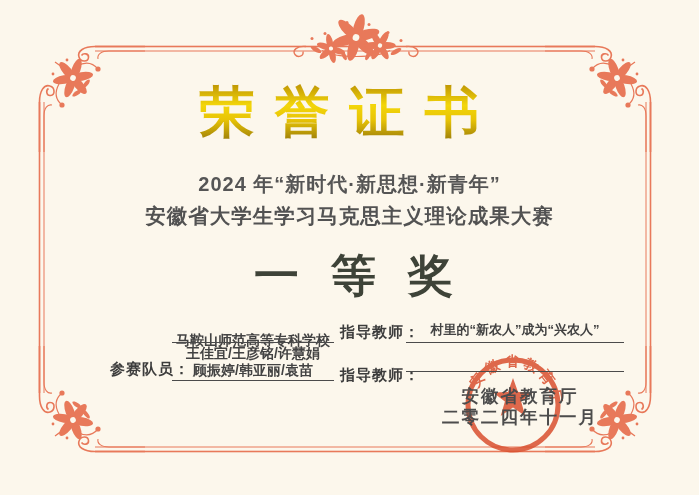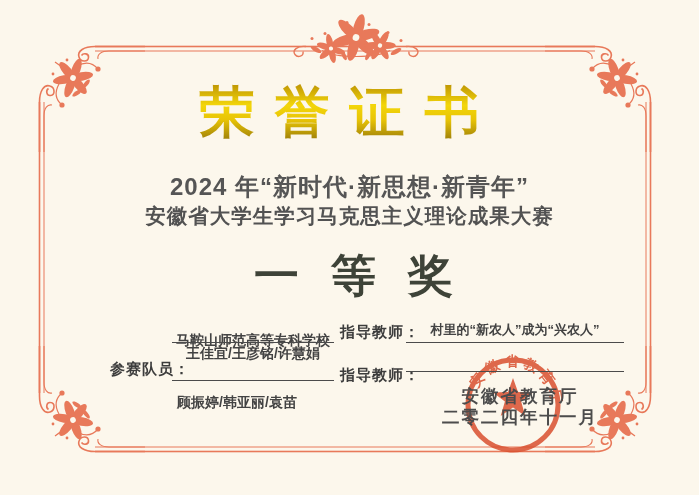--- a/index.html
+++ b/index.html
@@ -18,21 +18,21 @@
   .title{
     top:82px;
     font-size:55px;line-height:1.1;font-weight:900;
     letter-spacing:20px;
     color:#d8b803;
     background:linear-gradient(180deg,#b98f04 0%,#f3d60a 38%,#e8c406 62%,#93750a 100%);
     -webkit-background-clip:text;background-clip:text;
     -webkit-text-fill-color:transparent;
     text-shadow:none;
   }
-  .comp1{top:171px;font-size:24px;font-weight:700;color:#555;letter-spacing:1px;}
+  .comp1{top:171px;font-size:20px;font-weight:700;color:#555;letter-spacing:1px;}
   .comp2{top:202px;font-size:20.5px;font-weight:700;color:#525252;letter-spacing:1px;text-align:center;}
   .award{
     top:246px;font-size:45px;font-weight:900;color:#3e4338;
     letter-spacing:32px;padding-left:40px;
   }
   .lbl{font-size:15px;font-weight:700;color:#3c3c3c;letter-spacing:1px;}
   .val{font-size:14px;font-weight:700;color:#434343;text-align:center;}
   .uline{border-top:1.5px solid #4b4b4b;height:0;}
   .issuer-block{left:425px;top:386px;width:190px;text-align:center;color:#4c4c4c;font-weight:700;}
   .issuer-line{font-size:17.5px;line-height:21px;letter-spacing:2px;}
@@ -130,21 +130,21 @@
   <div class="abs ctr txt comp1">2024 年“新时代·新思想·新青年”</div>
   <div class="abs ctr txt comp2">安徽省大学生学习马克思主义理论成果大赛</div>
 
   <div class="abs ctr txt award">一等奖</div>
 
   <div class="abs txt val" style="left:172px;top:332px;width:162px;font-family:Liberation Serif, serif;">马鞍山师范高等专科学校</div>
   <div class="abs txt uline" style="left:172px;top:342px;width:162px;"></div>
 
   <div class="abs txt lbl" style="left:110px;top:360px;text-align:center;">参赛队员：</div>
   <div class="abs txt val" style="left:172px;top:345px;width:162px;">王佳宜/王彦铭/许慧娟</div>
-  <div class="abs txt val" style="left:156px;top:362px;width:162px;margin-top:32px;">顾振婷/韩亚丽/袁苗</div>
+  <div class="abs txt val" style="left:172px;top:362px;width:162px;">顾振婷/韩亚丽/袁苗</div>
   <div class="abs txt uline" style="left:172px;top:380px;width:162px;"></div>
 
   <div class="abs txt lbl" style="left:340px;top:323px;">指导教师：</div>
   <div class="abs txt val" style="left:406px;top:321px;width:218px;font-size:13px;">村里的“新农人”成为“兴农人”</div>
   <div class="abs txt uline" style="left:406px;top:342px;width:218px;"></div>
 
   <div class="abs txt lbl" style="left:340px;top:366px;">指导教师：</div>
   <div class="abs txt uline" style="left:406px;top:371px;width:218px;"></div>
 
   <div class="abs txt issuer-block">

